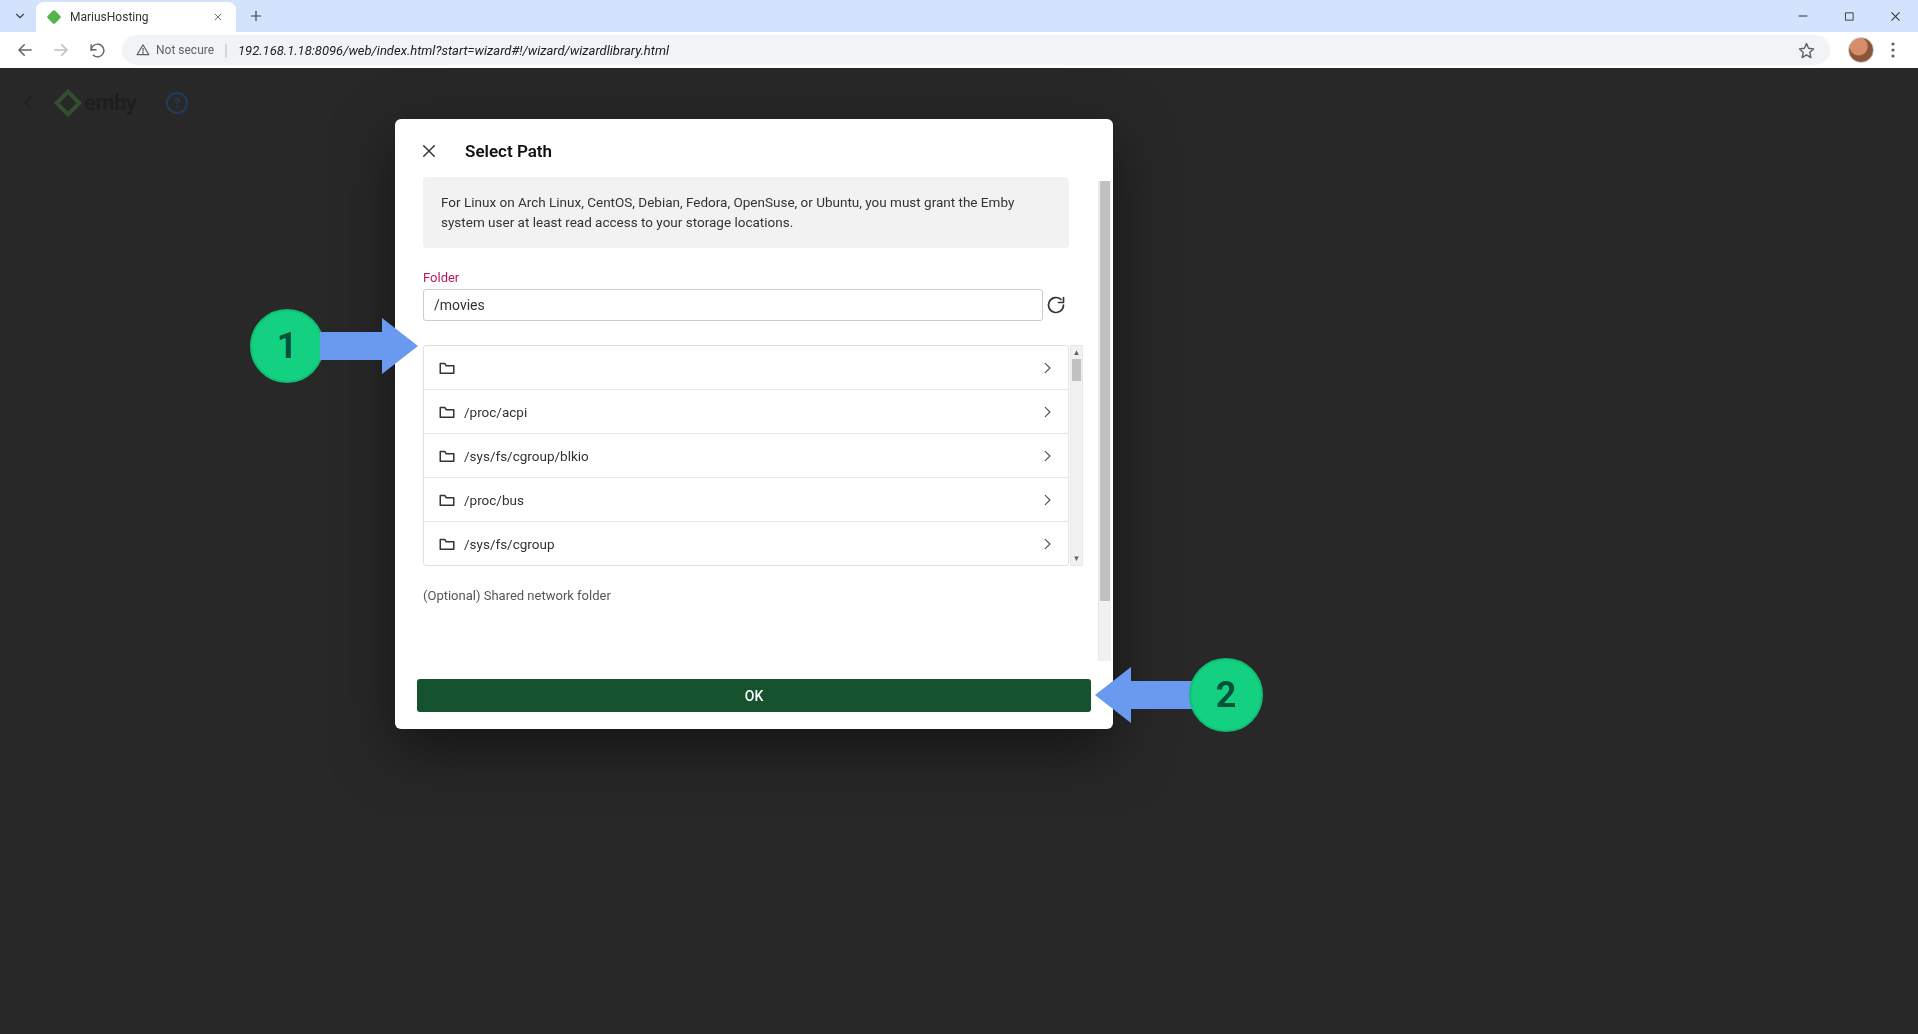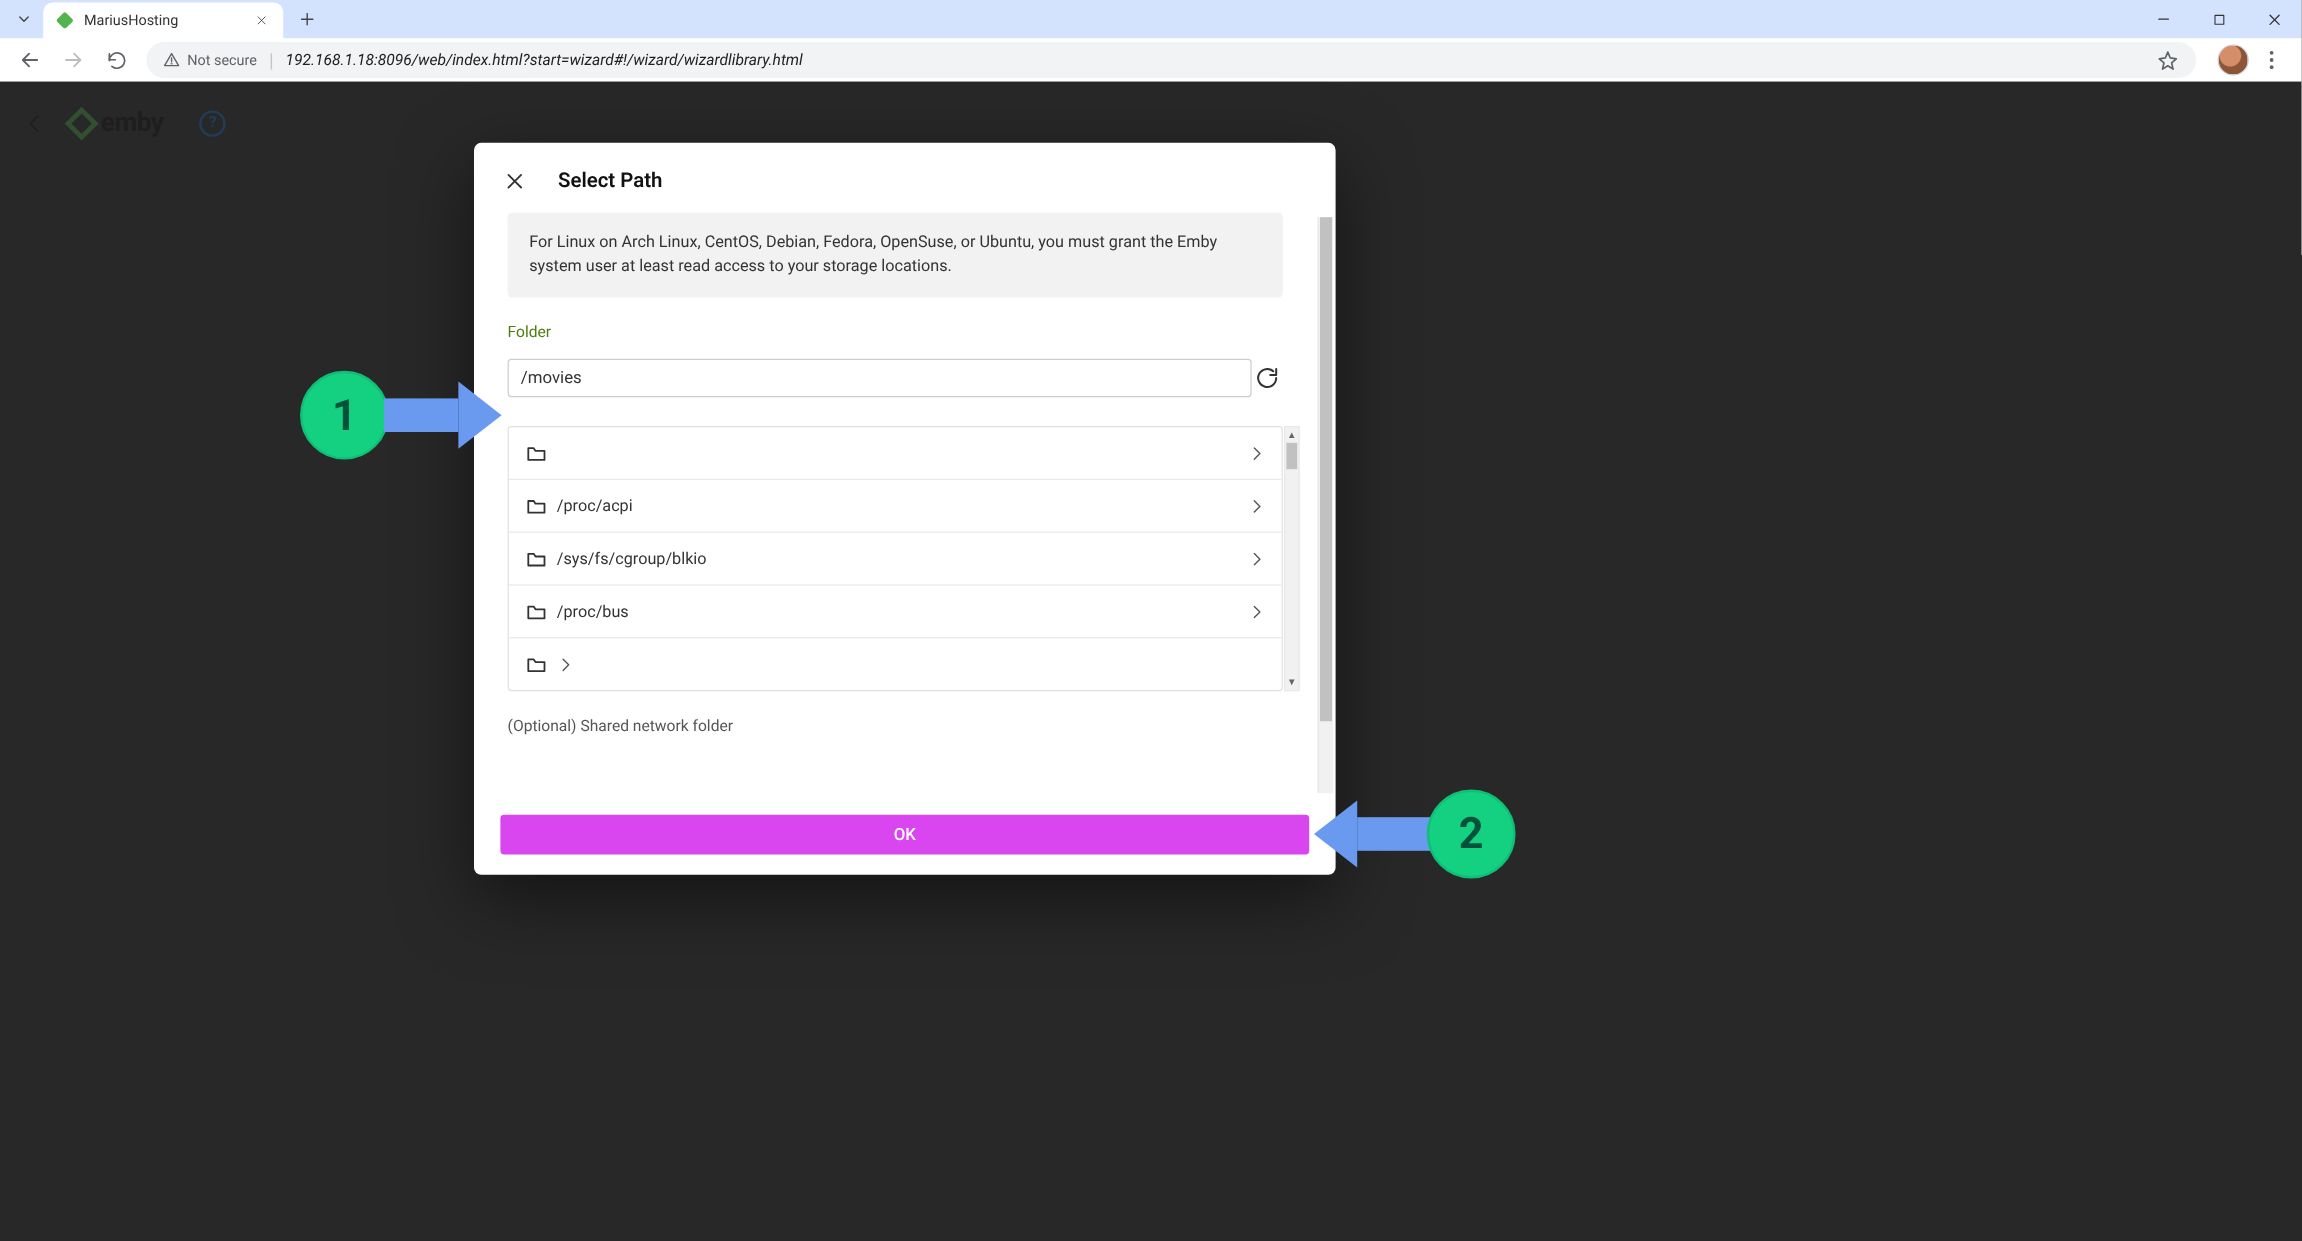--- a/index.html
+++ b/index.html
@@ -46,39 +46,39 @@
   .dlg-close { width:24px; height:24px; display:flex; align-items:center; justify-content:center; color:#333; cursor:pointer; }
   .dlg-title { font-size:17px; font-weight:600; color:#111; }
   .dlg-body { flex:1; overflow:hidden; position:relative; padding:0 16px 0 28px; }
   .dlg-scroll { position:absolute; right:2px; top:4px; bottom:4px; width:13px; background:#f1f1f1; border-left:1px solid #e8e8e8; }
   .dlg-thumb { position:absolute; left:1px; right:1px; top:0; height:420px; background:#c1c1c1; }
 
   .info-box { background:#f2f2f2; border-radius:4px; padding:16px 18px; margin-right:28px; font-size:13.5px; line-height:1.45; color:#333; }
   .info-box p { margin-bottom:12px; }
   .info-box b { font-weight:600; }
 
-  .field-label { font-size:13px; color:#4d7c0f; margin-top:22px; margin-bottom:14px; }
+  .field-label { font-size:13px; color:#be185d; margin-top:22px; margin-bottom:4px; }
   .folder-row { display:flex; align-items:center; margin-right:28px;justify-content:space-between; }
   .folder-input { flex:1; height:32px; border:1px solid #ccc; border-radius:3px; padding:0 10px; font-size:14px; color:#333; outline:none; }
   .refresh-btn { width:26px; height:26px; display:flex; align-items:center; justify-content:center; color:#333; cursor:pointer; }
 
   .folder-list-wrap { position:relative; margin-top:24px; margin-right:28px; }
   .folder-list { border:1px solid #e0e0e0; border-radius:3px; height:221px; overflow:hidden; }
   .fl-row { height:44px; border-bottom:1px solid #e8e8e8; display:flex; align-items:center; padding:0 14px; gap:8px; cursor:pointer; }
   .fl-row:last-child { border-bottom:none; }
   .fl-icon { width:18px; height:18px; display:flex; align-items:center; justify-content:center; color:#333; }
   .fl-text { flex:1; font-size:13.5px; color:#333; }
   .fl-chev { color:#555; }
   .fl-scroll { position:absolute; right:-14px; top:0; bottom:0; width:13px; background:#f1f1f1; border:1px solid #e8e8e8; }
   .fl-up { position:absolute; top:0; left:0; right:0; height:13px; display:flex; align-items:center; justify-content:center; font-size:8px; color:#666; }
   .fl-down { position:absolute; bottom:0; left:0; right:0; height:13px; display:flex; align-items:center; justify-content:center; font-size:8px; color:#666; }
   .fl-thumb { position:absolute; top:13px; left:1px; right:1px; height:22px; background:#c1c1c1; }
 
   .opt-label { font-size:13px; color:#555; margin-top:22px; }
-  .ok-btn { margin:14px 22px 17px 22px; height:33px; background:#d946ef; color:#fff; font-size:14px; font-weight:500; border:none; border-radius:3px; cursor:pointer; display:flex; align-items:center; justify-content:center; }
+  .ok-btn { margin:14px 22px 17px 22px; height:33px; background:#14532d; color:#fff; font-size:14px; font-weight:500; border:none; border-radius:3px; cursor:pointer; display:flex; align-items:center; justify-content:center; }
 
   
   .callout { position:absolute; display:flex; align-items:center; pointer-events:none; }
   .circle { width:74px; height:74px; border-radius:50%; background:#14d181; display:flex; align-items:center; justify-content:center; font-size:36px; font-weight:700; color:#02513a; border:2px solid #0fbf75; }
   .arrow-body-r { width:62px; height:28px; background:#6a9af0; }
   .arrow-head-r { width:0; height:0; border-top:28px solid transparent; border-bottom:28px solid transparent; border-left:36px solid #6a9af0; }
   .arrow-body-l { width:62px; height:28px; background:#6a9af0; }
   .arrow-head-l { width:0; height:0; border-top:28px solid transparent; border-bottom:28px solid transparent; border-right:36px solid #6a9af0; }
 
   svg { display:block; }
@@ -280,20 +280,21 @@
                     <polyline points="9 4 17 12 9 20"></polyline>
                   </svg>
                 </span>
             </div>
             <div class="fl-row">
               <span class="fl-icon">
                   <svg class="stroke" width="18" height="18" viewBox="0 0 24 24">
                     <path d="M3 6h6l2 3h10v10H3z"></path>
                   </svg>
                 </span>
+              <span class="fl-text">/sys/fs/cgroup</span>
               <span class="fl-chev">
                   <svg class="stroke" width="14" height="14" viewBox="0 0 24 24">
                     <polyline points="9 4 17 12 9 20"></polyline>
                   </svg>
                 </span>
             </div>
           </div>
           <div class="fl-scroll">
             <div class="fl-up">▲</div>
             <div class="fl-thumb"></div>

